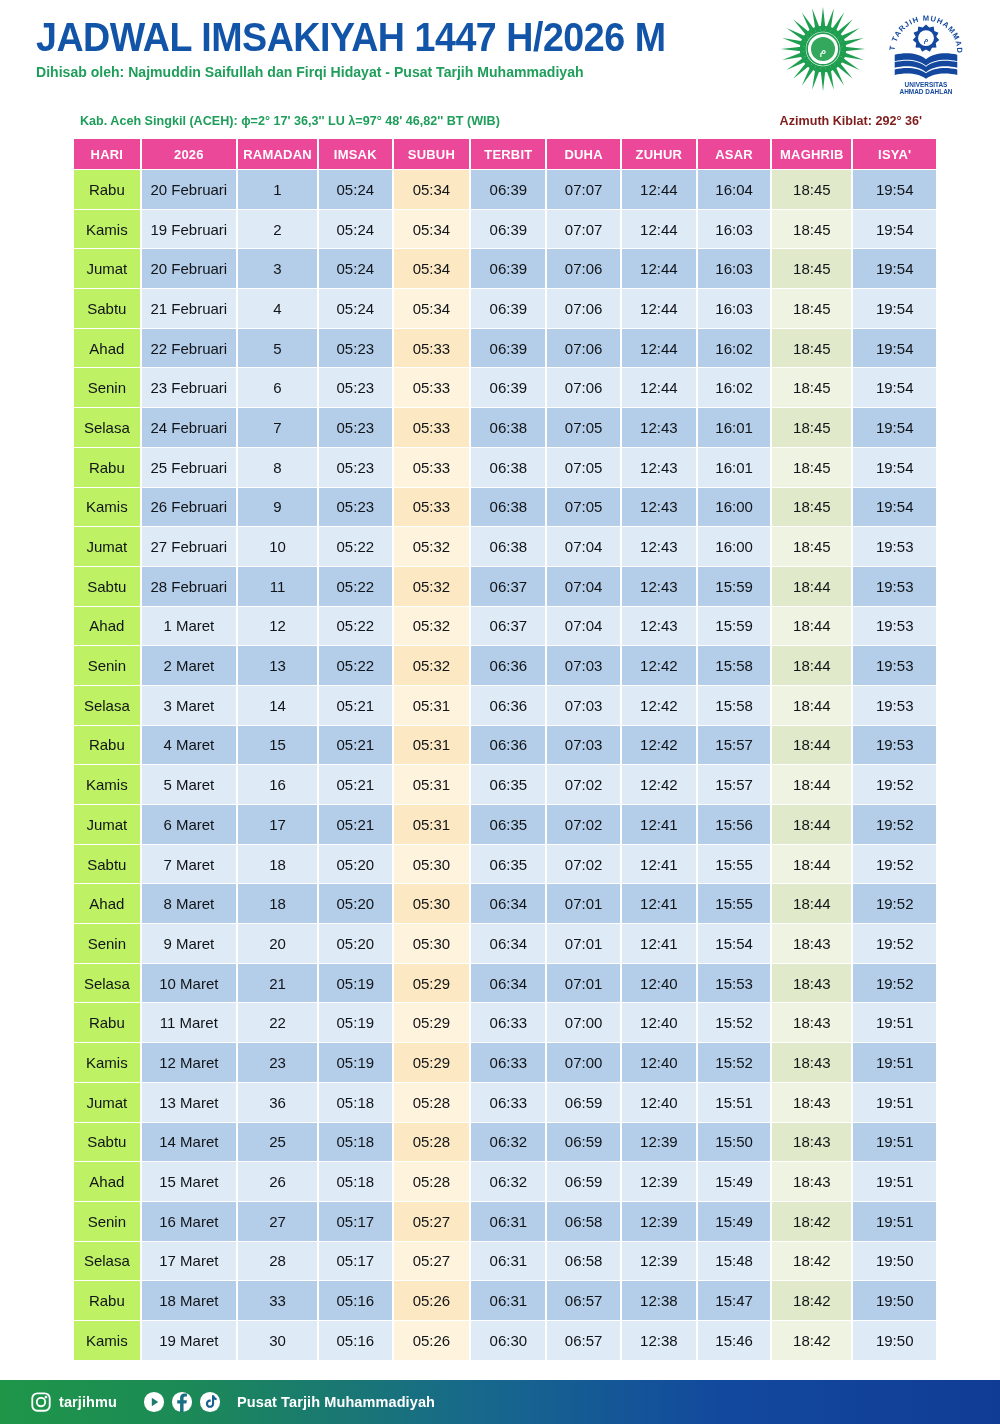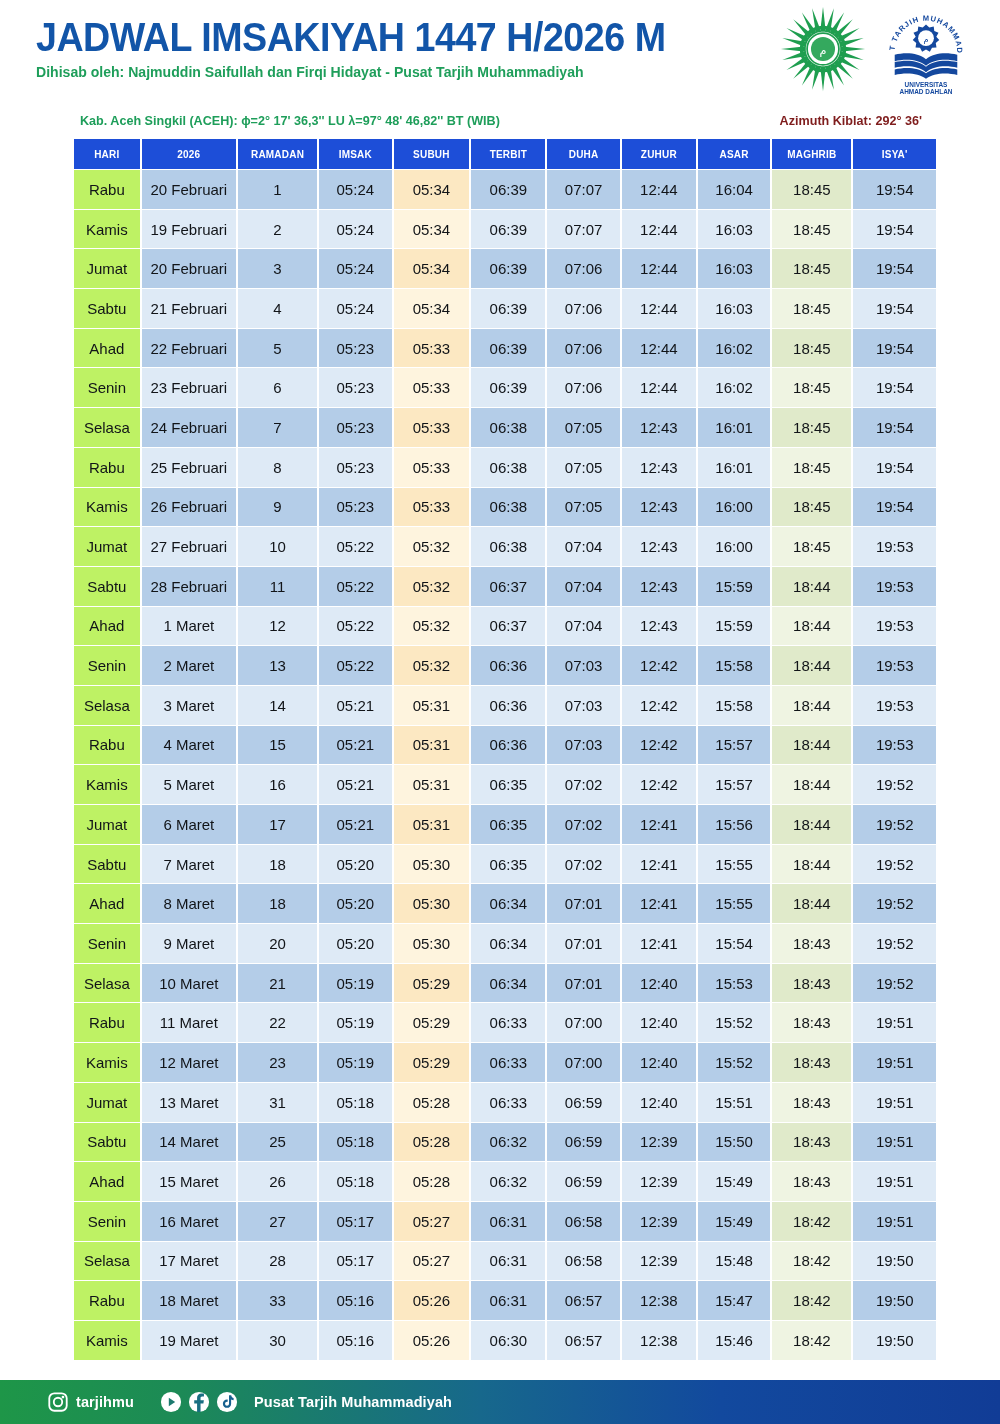--- a/index.html
+++ b/index.html
@@ -69,23 +69,23 @@
 
   
   .table-wrap { margin: 4px 62px 0 72px; }
   table {
     width: 100%;
     border-collapse: separate;
     border-spacing: 2px 1px;
     table-layout: fixed;
   }
   thead th {
-    background: #1d4ed8;
+    background: #ec4899;
     color: #ffffff;
-    font-size: 10px;
+    font-size: 13px;
     font-weight: bold;
     letter-spacing: 0.2px;
     height: 30px;
     vertical-align: middle;
     white-space: nowrap;
   }
   tbody td {
     height: 38.7px;
     text-align: center;
     vertical-align: middle;
@@ -118,21 +118,21 @@
 
   
   .footer {
     position: absolute;
     left: 0; bottom: 0;
     width: 1000px;
     height: 44px;
     background: linear-gradient(90deg, #1E9648 0%, #1C8A56 18%, #17688C 48%, #12499E 72%, #113C96 100%);
     display: flex;
     align-items: center;
-    padding-left: 47px;
+    padding-left: 30px;
     gap: 9px;
   }
   .ig-wrap { display: flex; align-items: center; gap: 7px; }
   .handle {
     color: #ffffff;
     font-size: 14.5px;
     font-weight: bold;
     letter-spacing: 0.1px;
   }
   .social-group { display: flex; align-items: center; gap: 6px; margin-left: 17px; }
@@ -547,21 +547,21 @@
           <td class="blue">06:33</td>
           <td class="blue">07:00</td>
           <td class="blue">12:40</td>
           <td class="blue">15:52</td>
           <td class="green">18:43</td>
           <td class="blue">19:51</td>
         </tr>
         <tr class="light">
           <td class="hari">Jumat</td>
           <td class="blue">13 Maret</td>
-          <td class="blue">31</td>
+          <td class="blue">36</td>
           <td class="blue">05:18</td>
           <td class="cream">05:28</td>
           <td class="blue">06:33</td>
           <td class="blue">06:59</td>
           <td class="blue">12:40</td>
           <td class="blue">15:51</td>
           <td class="green">18:43</td>
           <td class="blue">19:51</td>
         </tr>
         <tr class="dark">

